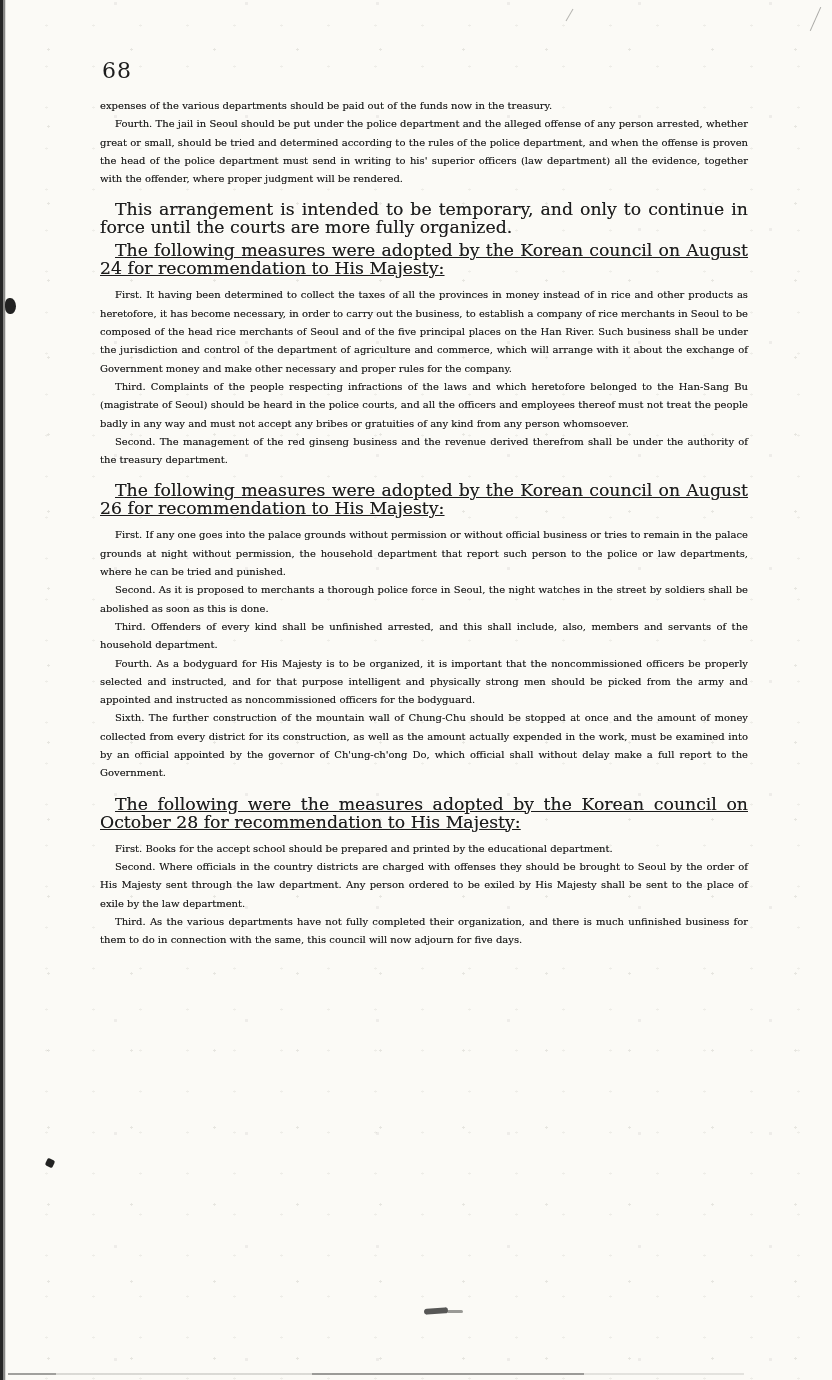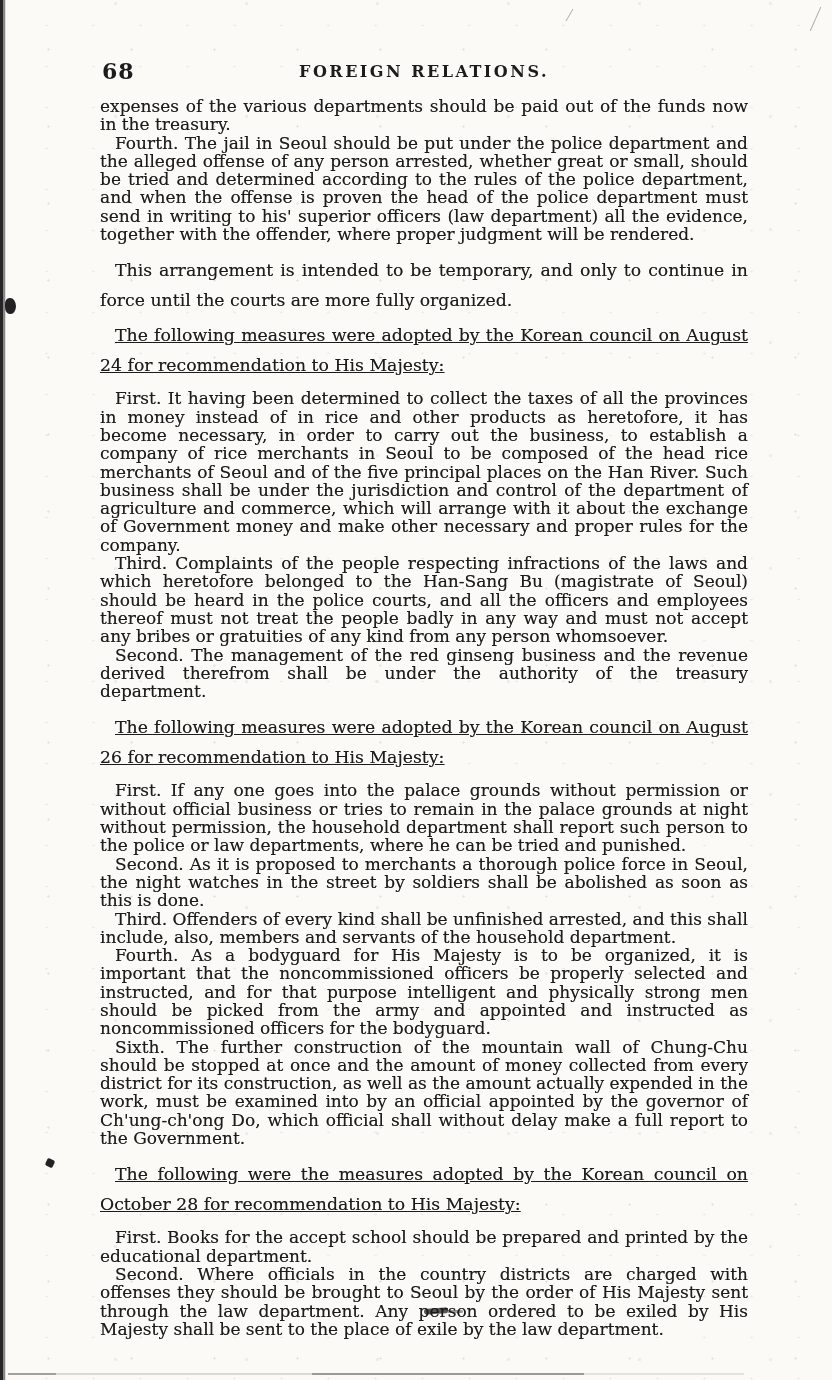--- a/index.html
+++ b/index.html
@@ -29,27 +29,27 @@
   .smudge-bottom { left:424px; top:1308px; width:24px; height:6px; background:#3a3a3a; border-radius:3px; transform:rotate(-4deg); opacity:.85; }
   .smudge-bottom-tail { left:447px; top:1310px; width:16px; height:3px; background:#5a5a56; border-radius:2px; opacity:.6; }
   .scan-line-bottom {
     position:absolute; left:8px; top:1373px; width:800px; height:2px;
     background:linear-gradient(90deg,rgba(70,70,68,.5) 0 6%,rgba(120,120,115,.25) 6% 38%,rgba(60,60,58,.5) 38% 72%,rgba(130,130,125,.2) 72% 92%,transparent 92%);
   }
   .scratch-tr1 { right:16px; top:6px; width:1px; height:26px; background:rgba(90,90,88,.5); transform:rotate(24deg); }
   .scratch-tr2 { right:262px; top:8px; width:1px; height:14px; background:rgba(100,100,96,.45); transform:rotate(30deg); }
   
   .header { position:absolute; top:58px; left:100px; width:648px; height:28px; }
-  .page-num { position:absolute; left:2px; top:0; font-size:22px; letter-spacing:1px;font-weight:bold; }
+  .page-num { position:absolute; left:2px; top:0; font-size:22px; letter-spacing:1px; }
   .header-title { position:absolute; left:0; right:0; top:4px; text-align:center; font-size:16px; font-weight:bold; letter-spacing:2.5px; }
   
   .body { position:absolute; top:97px; left:100px; width:648px; }
   .body p { margin:0; text-align:justify; text-shadow:0 0 .3px rgba(10,10,10,.5); }
-  .t-small { font-size:17px; line-height:18.3px; }
-  .t-large { font-size:17.3px; line-height:30px; }
+  .t-small { font-size:10px; line-height:18.3px; }
+  .t-large { font-size:17.3px; line-height:18px; }
   .indent { text-indent:15px; }
   .sec { margin-top:12px !important; }
   .sec-follow { margin-top:5px !important; }
   .sec-end { margin-bottom:9px !important;text-decoration:underline; }
 </style>
 </head>
 <body>
 
 <div class="page">
 
@@ -57,35 +57,35 @@
   <div class="speck speck-blob-left"></div>
   <div class="speck speck-diamond"></div>
   <div class="speck smudge-bottom"></div>
   <div class="speck smudge-bottom-tail"></div>
   <div class="scan-line-bottom"></div>
   <div class="speck scratch-tr1"></div>
   <div class="speck scratch-tr2"></div>
 
   <div class="header">
     <span class="page-num">68</span>
-    <span class="header-title">FOREIGN RELATIONS.</span>
   </div>
 
   <div class="body">
     <p class="t-small">expenses of the various departments should be paid out of the funds now in the treasury.</p>
     <p class="t-small indent">Fourth. The jail in Seoul should be put under the police department and the alleged offense of any person arrested, whether great or small, should be tried and determined according to the rules of the police department, and when the offense is proven the head of the police department must send in writing to his' superior officers (law department) all the evidence, together with the offender, where proper judgment will be rendered.</p>
     <p class="t-large indent sec">This arrangement is intended to be temporary, and only to continue in force until the courts are more fully organized.</p>
     <p class="t-large indent sec-follow sec-end">The following measures were adopted by the Korean council on August 24 for recommendation to His Majesty:</p>
     <p class="t-small indent">First. It having been determined to collect the taxes of all the provinces in money instead of in rice and other products as heretofore, it has become necessary, in order to carry out the business, to establish a company of rice merchants in Seoul to be composed of the head rice merchants of Seoul and of the five principal places on the Han River.  Such business shall be under the jurisdiction and control of the department of agriculture and commerce, which will arrange with it about the exchange of Government money and make other necessary and proper rules for the company.</p>
     <p class="t-small indent">Third. Complaints of the people respecting infractions of the laws and which heretofore belonged to the Han-Sang Bu (magistrate of Seoul) should be heard in the police courts, and all the officers and employees thereof must not treat the people badly in any way and must not accept any bribes or gratuities of any kind from any person whomsoever.</p>
     <p class="t-small indent">Second. The management of the red ginseng business and the revenue derived therefrom shall be under the authority of the treasury department.</p>
     <p class="t-large indent sec sec-end">The following measures were adopted by the Korean council on August 26 for recommendation to His Majesty:</p>
-    <p class="t-small indent">First. If any one goes into the palace grounds without permission or without official business or tries to remain in the palace grounds at night without permission, the household department shall report such person to the police or law departments, where he can be tried and punished.</p>
+    <p class="t-small indent">First. If any one goes into the palace grounds without permission or without official business or tries to remain in the palace grounds at night without permission, the household department that report such person to the police or law departments, where he can be tried and punished.</p>
     <p class="t-small indent">Second. As it is proposed to merchants a thorough police force in Seoul, the night watches in the street by soldiers shall be abolished as soon as this is done.</p>
     <p class="t-small indent">Third. Offenders of every kind shall be unfinished arrested, and this shall include, also, members and servants of the household department.</p>
     <p class="t-small indent">Fourth. As a bodyguard for His Majesty is to be organized, it is important that the noncommissioned officers be properly selected and instructed, and for that purpose intelligent and physically strong men should be picked from the army and appointed and instructed as noncommissioned officers for the bodyguard.</p>
     <p class="t-small indent">Sixth. The further construction of the mountain wall of Chung-Chu should be stopped at once and the amount of money collected from every district for its construction, as well as the amount actually expended in the work, must be examined into by an official appointed by the governor of Ch'ung-ch'ong Do, which official shall without delay make a full report to the Government.</p>
     <p class="t-large indent sec sec-end">The following were the measures adopted by the Korean council on October 28 for recommendation to His Majesty:</p>
     <p class="t-small indent">First. Books for the accept school should be prepared and printed by the educational department.</p>
     <p class="t-small indent">Second. Where officials in the country districts are charged with offenses they should be brought to Seoul by the order of His Majesty sent through the law department.  Any person ordered to be exiled by His Majesty shall be sent to the place of exile by the law department.</p>
+    <p class="t-small indent">Third. As the various departments have not fully completed their organization, and there is much unfinished business for them to do in connection with the same, this council will now adjourn for five days.</p>
   </div>
 
 </div>
 
 </body></html>

